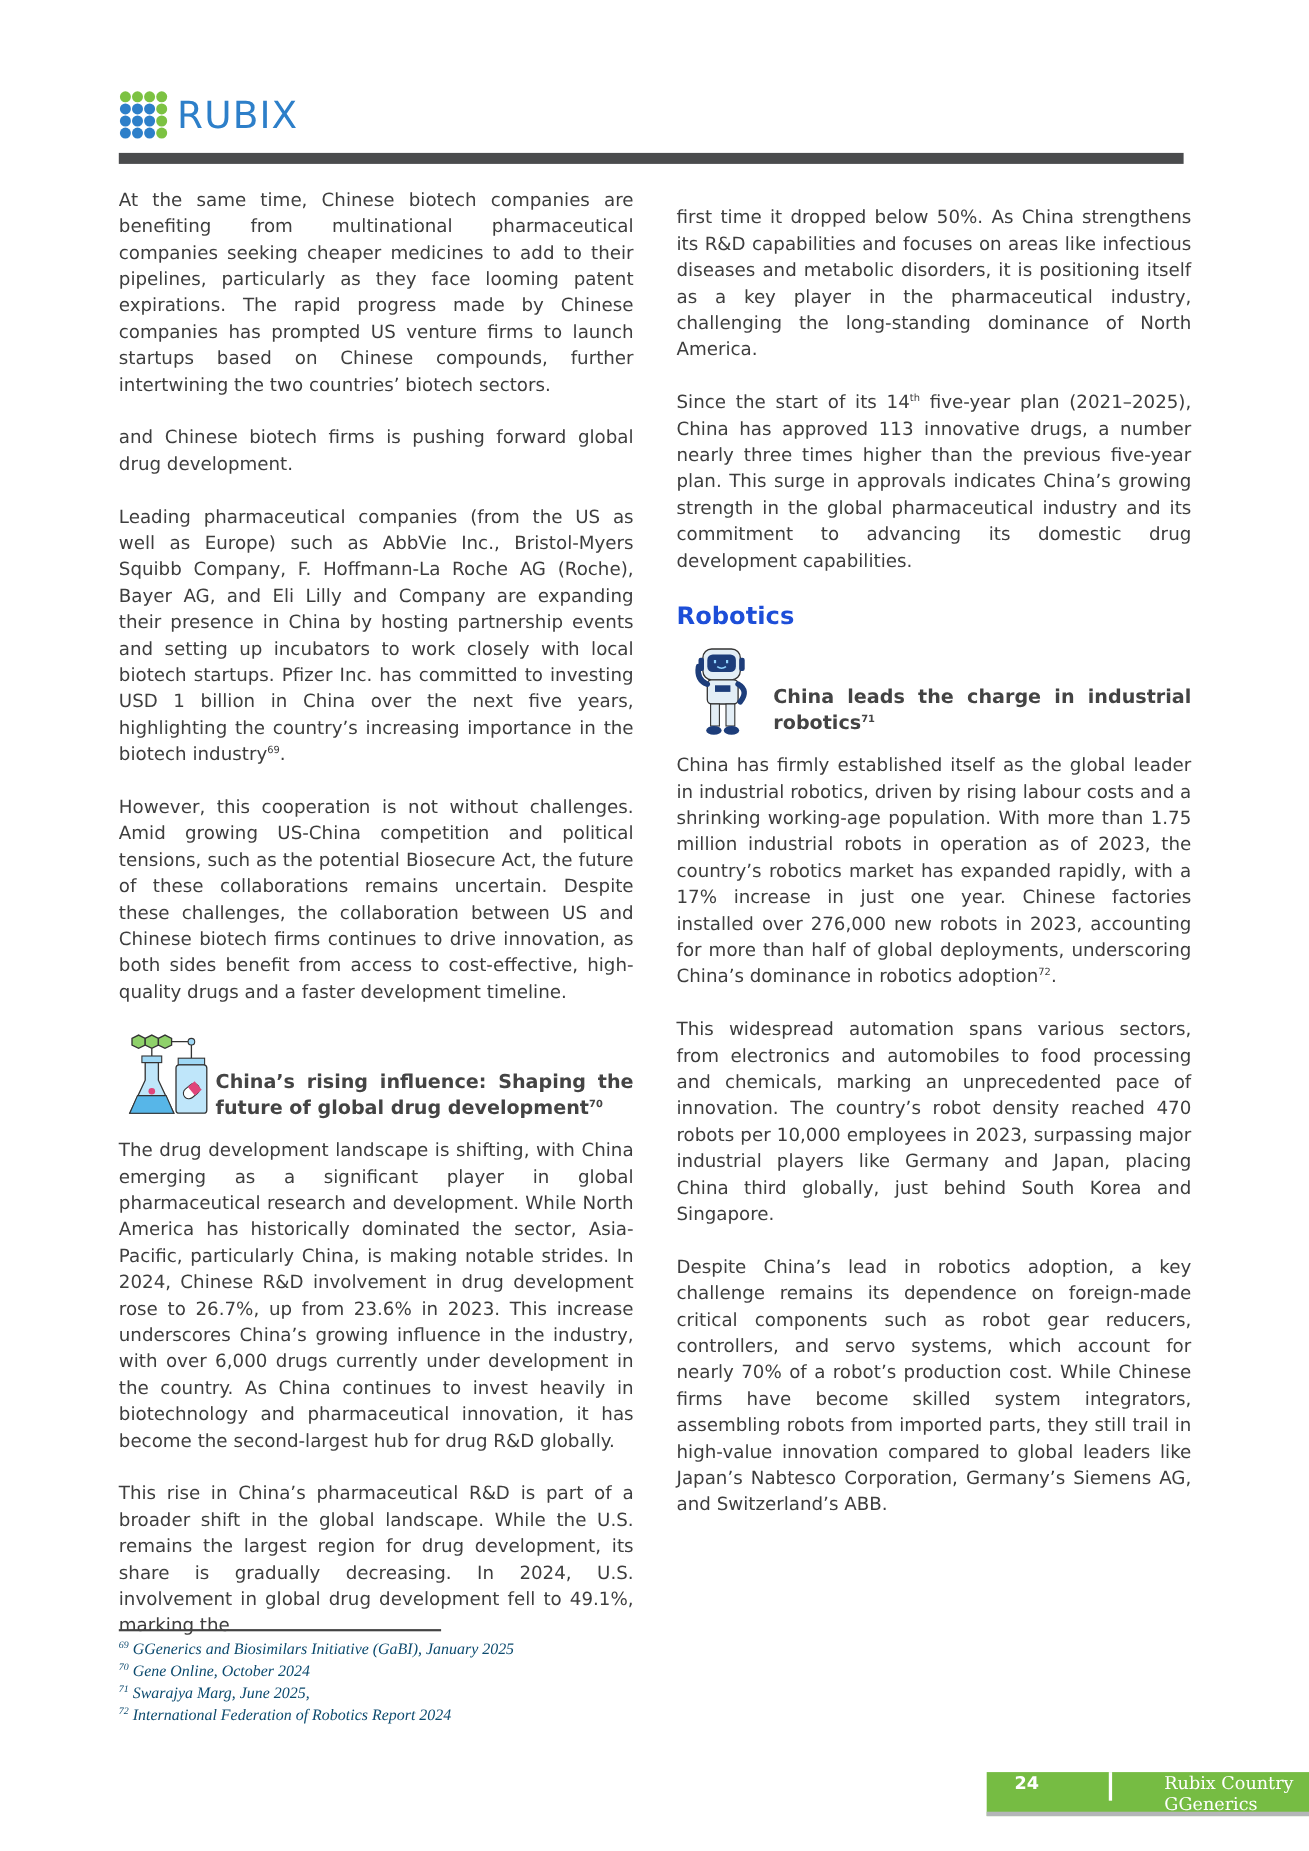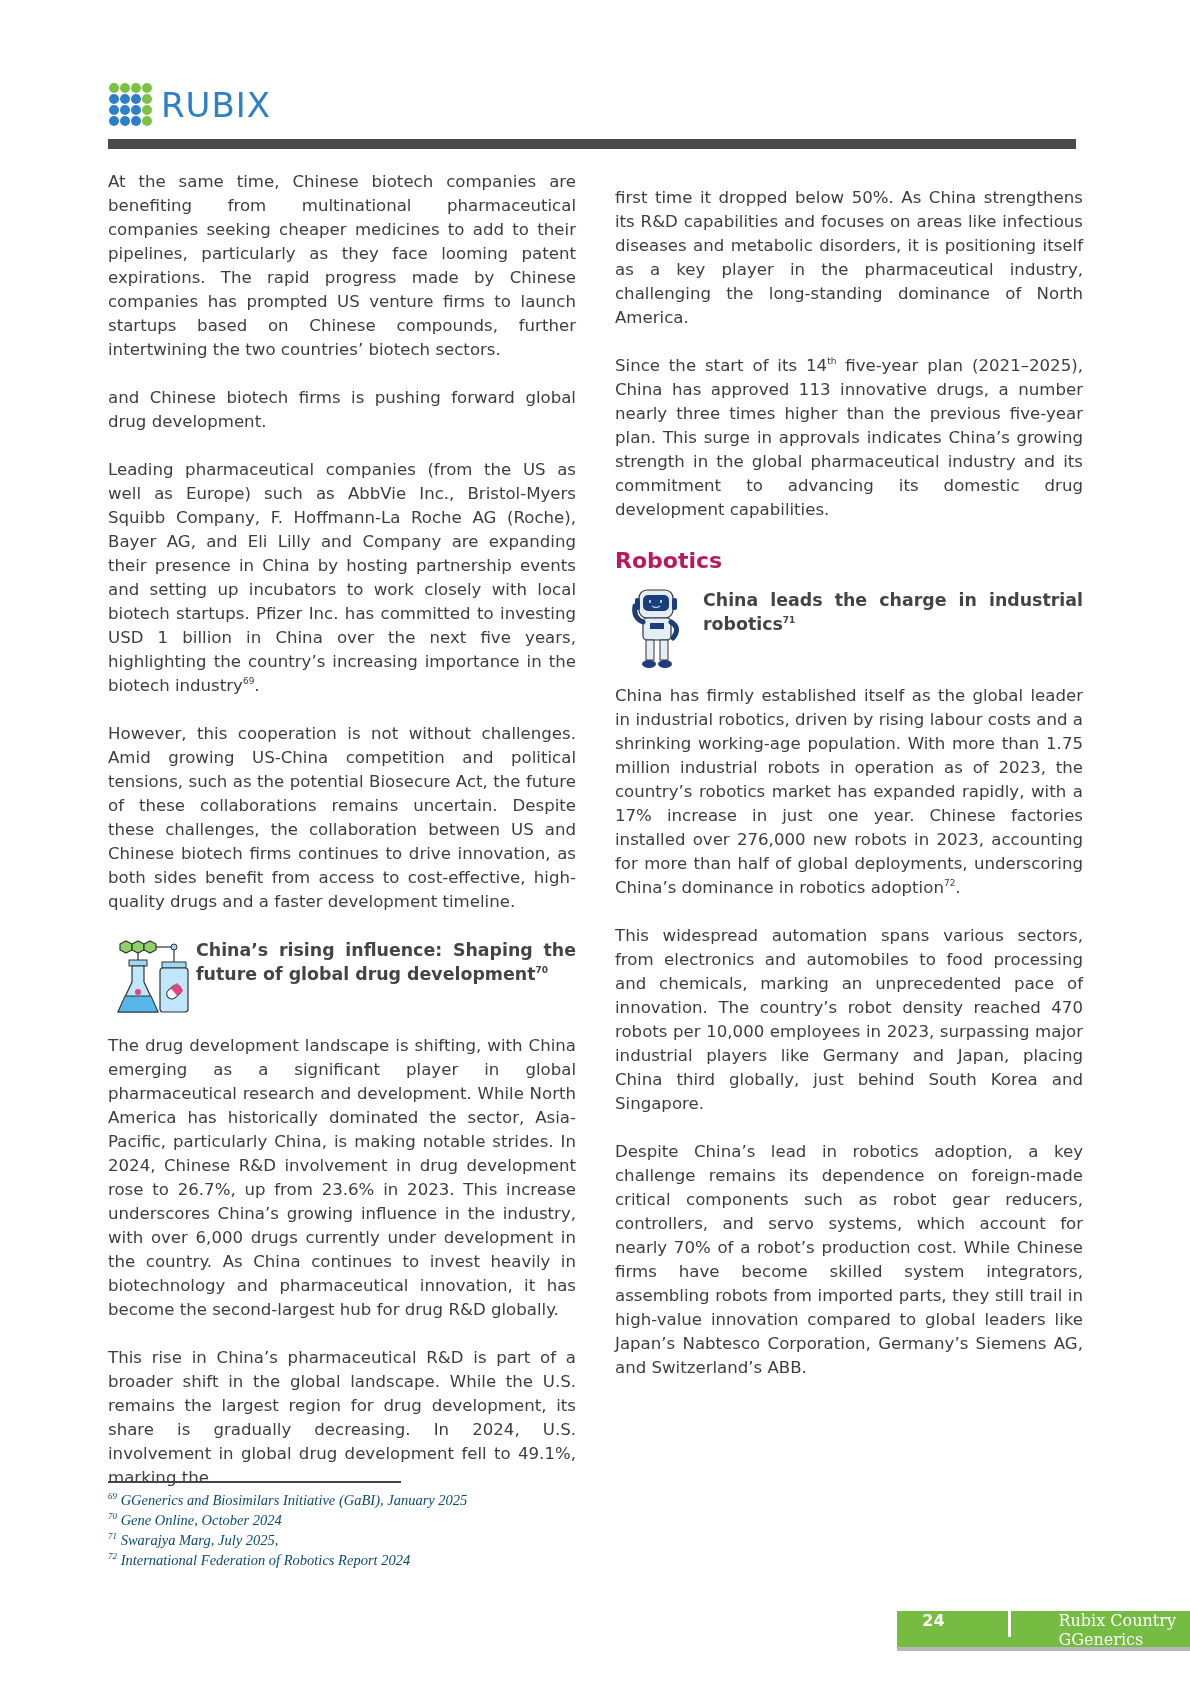--- a/index.html
+++ b/index.html
@@ -9,22 +9,22 @@
   .dots { display:grid; grid-template-columns:repeat(4,10px); grid-gap:1px; margin-right:9px; }
   .dot { width:10px; height:10px; border-radius:50%; background:#2d7fc9; }
   .dot.g { background:#7cc242; }
   .logo-text { font-family:"DejaVu Sans", sans-serif; font-size:34px; color:#2d7fc9; letter-spacing:1px; font-weight:normal; }
   .topbar { position:absolute; left:108px; top:139px; width:968px; height:10px; background:#4a4b4d; }
   .col { position:absolute; top:170px; width:468px; }
   .col.left { left:108px; }
   .col.right { left:615px;margin-top:16px; }
   p { margin:0 0 24px 0; font-size:16.6px; line-height:24px; text-align:justify; }
   sup { font-size:9px; line-height:0; }
-  h2 { margin:0 0 12px 0; font-size:22px; color:#be185d; font-weight:bold; line-height:30px; }
-  .sub { display:flex; align-items:flex-start; margin-bottom:14px; }
+  h2 { margin:0 0 12px 0; font-size:22px; color:#1d4ed8; font-weight:bold; line-height:30px; }
+  .sub { display:flex; align-items:flex-end; margin-bottom:14px; }
   .sub .ico { width:88px; height:82px; flex:none; }
   .sub .txt { font-weight:bold; font-size:17.4px; line-height:24px; text-align:justify; color:#444; }
   .fn-rule { position:absolute; left:108px; top:1481px; width:293px; height:2px; background:#444; }
   .footnotes { position:absolute; left:108px; top:1490px; font-family:"Liberation Serif", serif; font-style:italic; font-size:14.5px; color:#0c4a6e; line-height:20px; }
   .footer { position:absolute; left:897px; top:1611px; width:350px; height:36px; background:#76bc43; border-bottom:4px solid #b4b6b8; display:flex; align-items:flex-start;gap:38px; }
   .footer .pg { color:#fff; font-weight:bold; font-size:16px; width:80px; text-align:center; }
   .footer .sep { width:3px; height:26px; background:#fff; }
   .footer .title { color:#fff; font-family:"DejaVu Serif", serif; font-size:16px; margin-left:10px; }
 </style>
 </head>
@@ -110,21 +110,21 @@
   </div>
   <p><span>China has firmly established itself as the global leader in industrial robotics, driven by rising labour costs and a shrinking working-age population. With more than 1.75 million industrial robots in operation as of 2023, the country’s robotics market has expanded rapidly, with a 17% increase in just one year. Chinese factories installed over 276,000 new robots in 2023, accounting for more than half of global deployments, underscoring China’s dominance in robotics adoption</span><sup>72</sup>.</p>
   <p>This widespread automation spans various sectors, from electronics and automobiles to food processing and chemicals, marking an unprecedented pace of innovation. The country’s robot density reached 470 robots per 10,000 employees in 2023, surpassing major industrial players like Germany and Japan, placing China third globally, just behind South Korea and Singapore.</p>
   <p>Despite China’s lead in robotics adoption, a key challenge remains its dependence on foreign-made critical components such as robot gear reducers, controllers, and servo systems, which account for nearly 70% of a robot’s production cost. While Chinese firms have become skilled system integrators, assembling robots from imported parts, they still trail in high-value innovation compared to global leaders like Japan’s Nabtesco Corporation, Germany’s Siemens AG, and Switzerland’s ABB.</p>
 </div>
 
 <div class="fn-rule"></div>
 <div class="footnotes">
   <div><sup>69</sup> <span>GGenerics and Biosimilars Initiative (GaBI), January 2025</span></div>
   <div><sup>70</sup> <span>Gene Online, October 2024</span></div>
-  <div><sup>71</sup> <span>Swarajya Marg, July 2025,</span></div>
+  <div><sup>71</sup> <span>Swarajya Marg, June 2025,</span></div>
   <div><sup>72</sup> <span>International Federation of Robotics Report 2024</span></div>
 </div>
 
 <div class="footer">
   <span class="pg">24</span>
   <span class="sep"></span>
   <span class="title">Rubix Country GGenerics</span>
 </div>
 
 </body></html>

